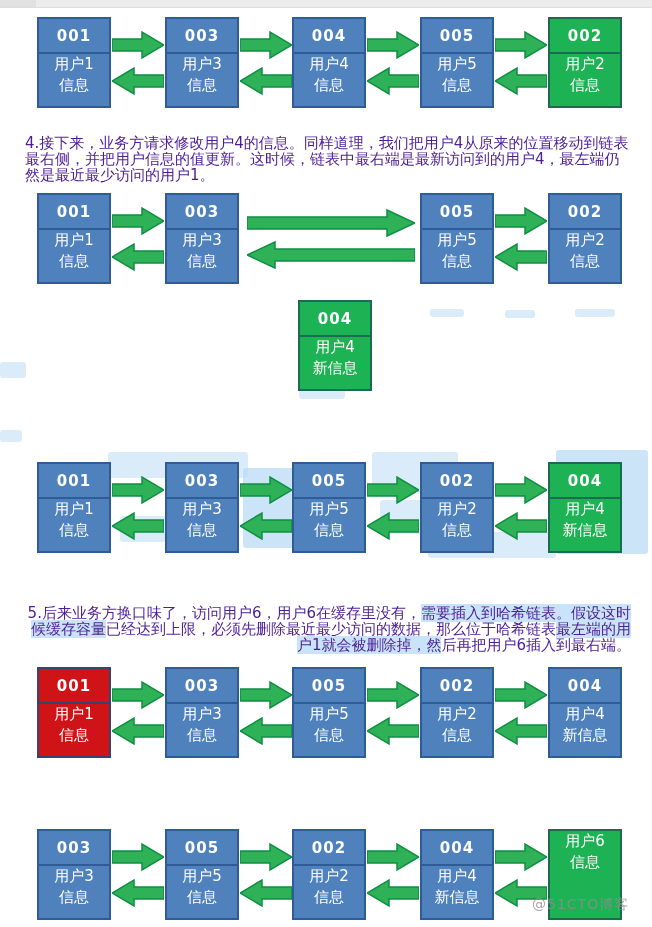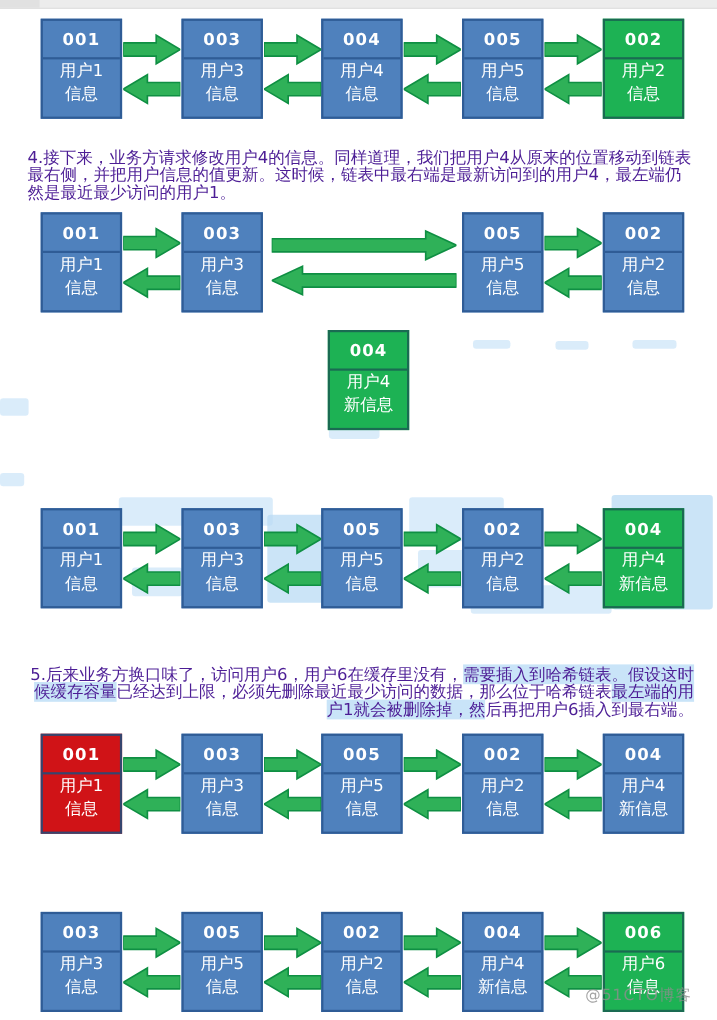--- a/index.html
+++ b/index.html
@@ -316,21 +316,20 @@
     </div>
 </div>
 <div class="node" style="left:420px;top:829px;">
   <div class="nid">004</div>
   <div class="ninfo">
       <div>用户4</div>
       <div>新信息</div>
     </div>
 </div>
 <div class="node green" style="left:548px;top:829px;">
-  <div class="nid">006</div>
   <div class="ninfo">
       <div>用户6</div>
       <div>信息</div>
     </div>
 </div>
 <svg class="arrow" style="left:112px;top:842px;" width="52" height="30">
     <path d="M0 9H30V2L52 15 30 28V21H0Z"></path>
   </svg>
 <svg class="arrow" style="left:112px;top:878px;" width="52" height="30">
     <path d="M52 9H22V2L0 15 22 28V21H52Z"></path>

